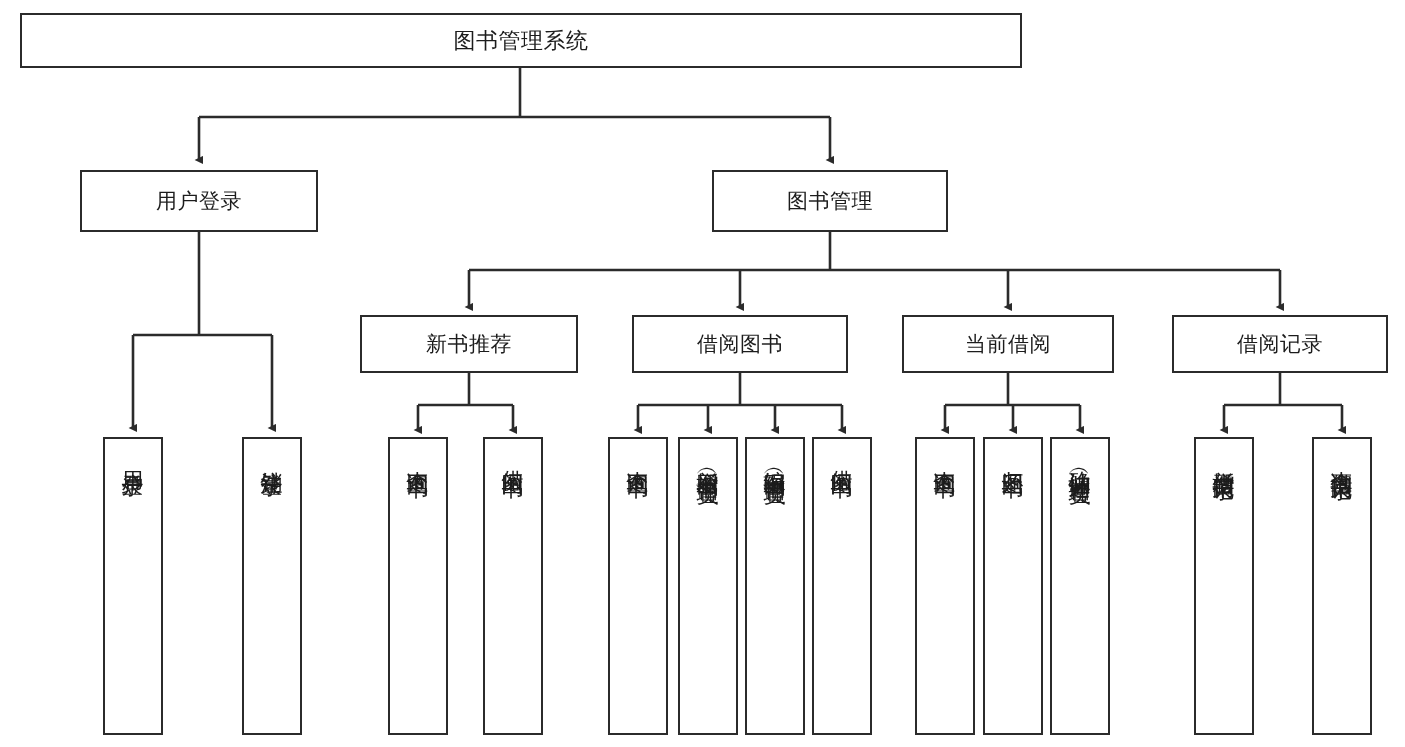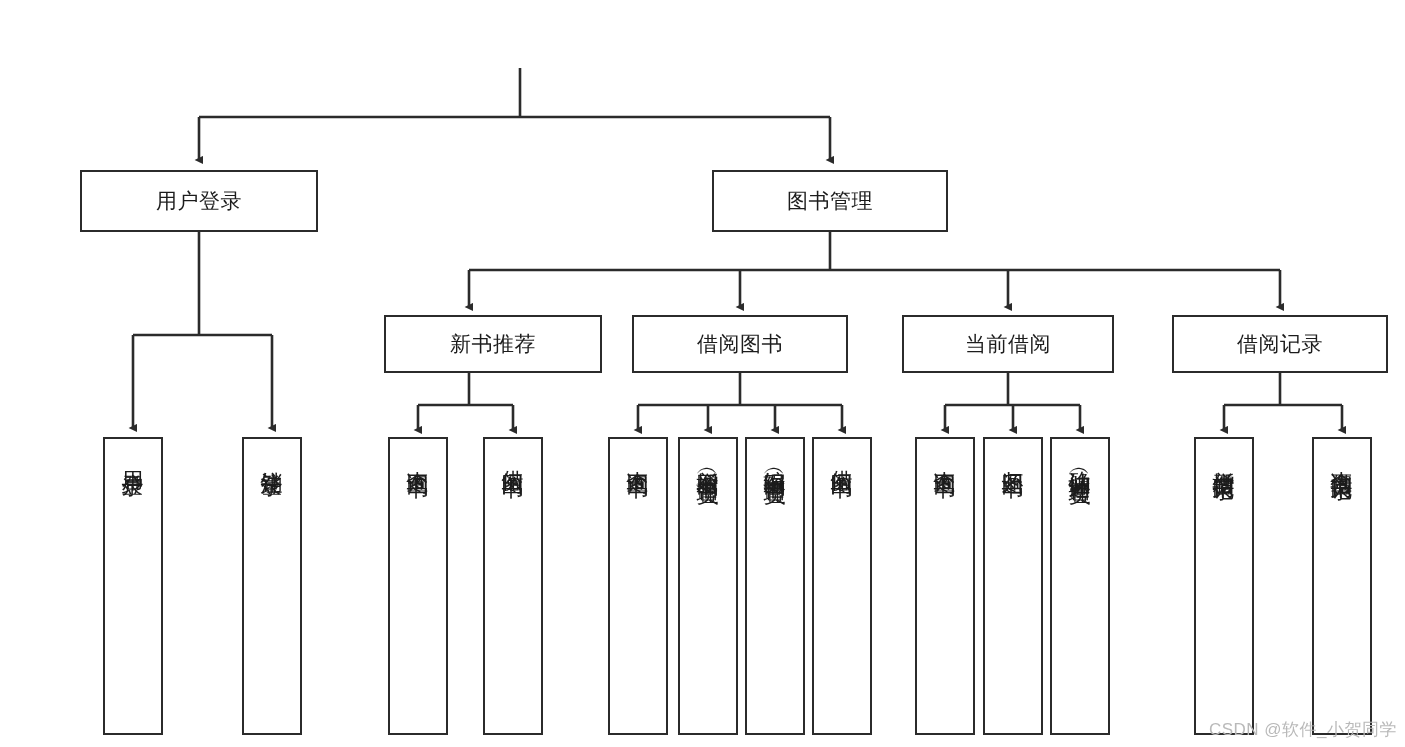--- a/index.html
+++ b/index.html
@@ -119,29 +119,32 @@
       <path d="M1013,405 L1013,430" marker-end="url(#arrowhead)"></path>
       <path d="M1080,405 L1080,430" marker-end="url(#arrowhead)"></path>
 
       <path d="M1280,373 L1280,405"></path>
       <path d="M1224,405 L1342,405"></path>
       <path d="M1224,405 L1224,430" marker-end="url(#arrowhead)"></path>
       <path d="M1342,405 L1342,430" marker-end="url(#arrowhead)"></path>
     </g>
   </svg>
 
+  <div class="node root horizontal" style="left:20px; top:13px; width:1002px; height:55px;">
+    <span class="node-label">图书管理系统</span>
+  </div>
 
   <div class="node horizontal" style="left:80px; top:170px; width:238px; height:62px;">
     <span class="node-label">用户登录</span>
   </div>
   <div class="node horizontal" style="left:712px; top:170px; width:236px; height:62px;align-items:center;">
     <span class="node-label">图书管理</span>
   </div>
 
-  <div class="node horizontal" style="left:360px; top:315px; width:218px; height:58px;margin-left:24px;">
+  <div class="node horizontal" style="left:360px; top:315px; width:218px; height:58px;">
     <span class="node-label">新书推荐</span>
   </div>
   <div class="node horizontal" style="left:632px; top:315px; width:216px; height:58px;">
     <span class="node-label">借阅图书</span>
   </div>
   <div class="node horizontal" style="left:1172px; top:315px; width:216px; height:58px;">
     <span class="node-label">借阅记录</span>
   </div>
   <div class="node horizontal" style="left:902px; top:315px; width:212px; height:58px;">
     <span class="node-label">当前借阅</span>
@@ -184,15 +187,14 @@
     <span class="node-label">确认归还（管理员）</span>
   </div>
 
   <div class="node vertical" style="left:1194px; top:437px; width:60px; height:298px;">
     <span class="node-label">新增借阅记录</span>
   </div>
   <div class="node vertical" style="left:1312px; top:437px; width:60px; height:298px;">
     <span class="node-label">查询借阅记录</span>
   </div>
 
-  <div id="watermark">CSDN @软件_小贺同学</div>
 
 </div>
 
 </body></html>

